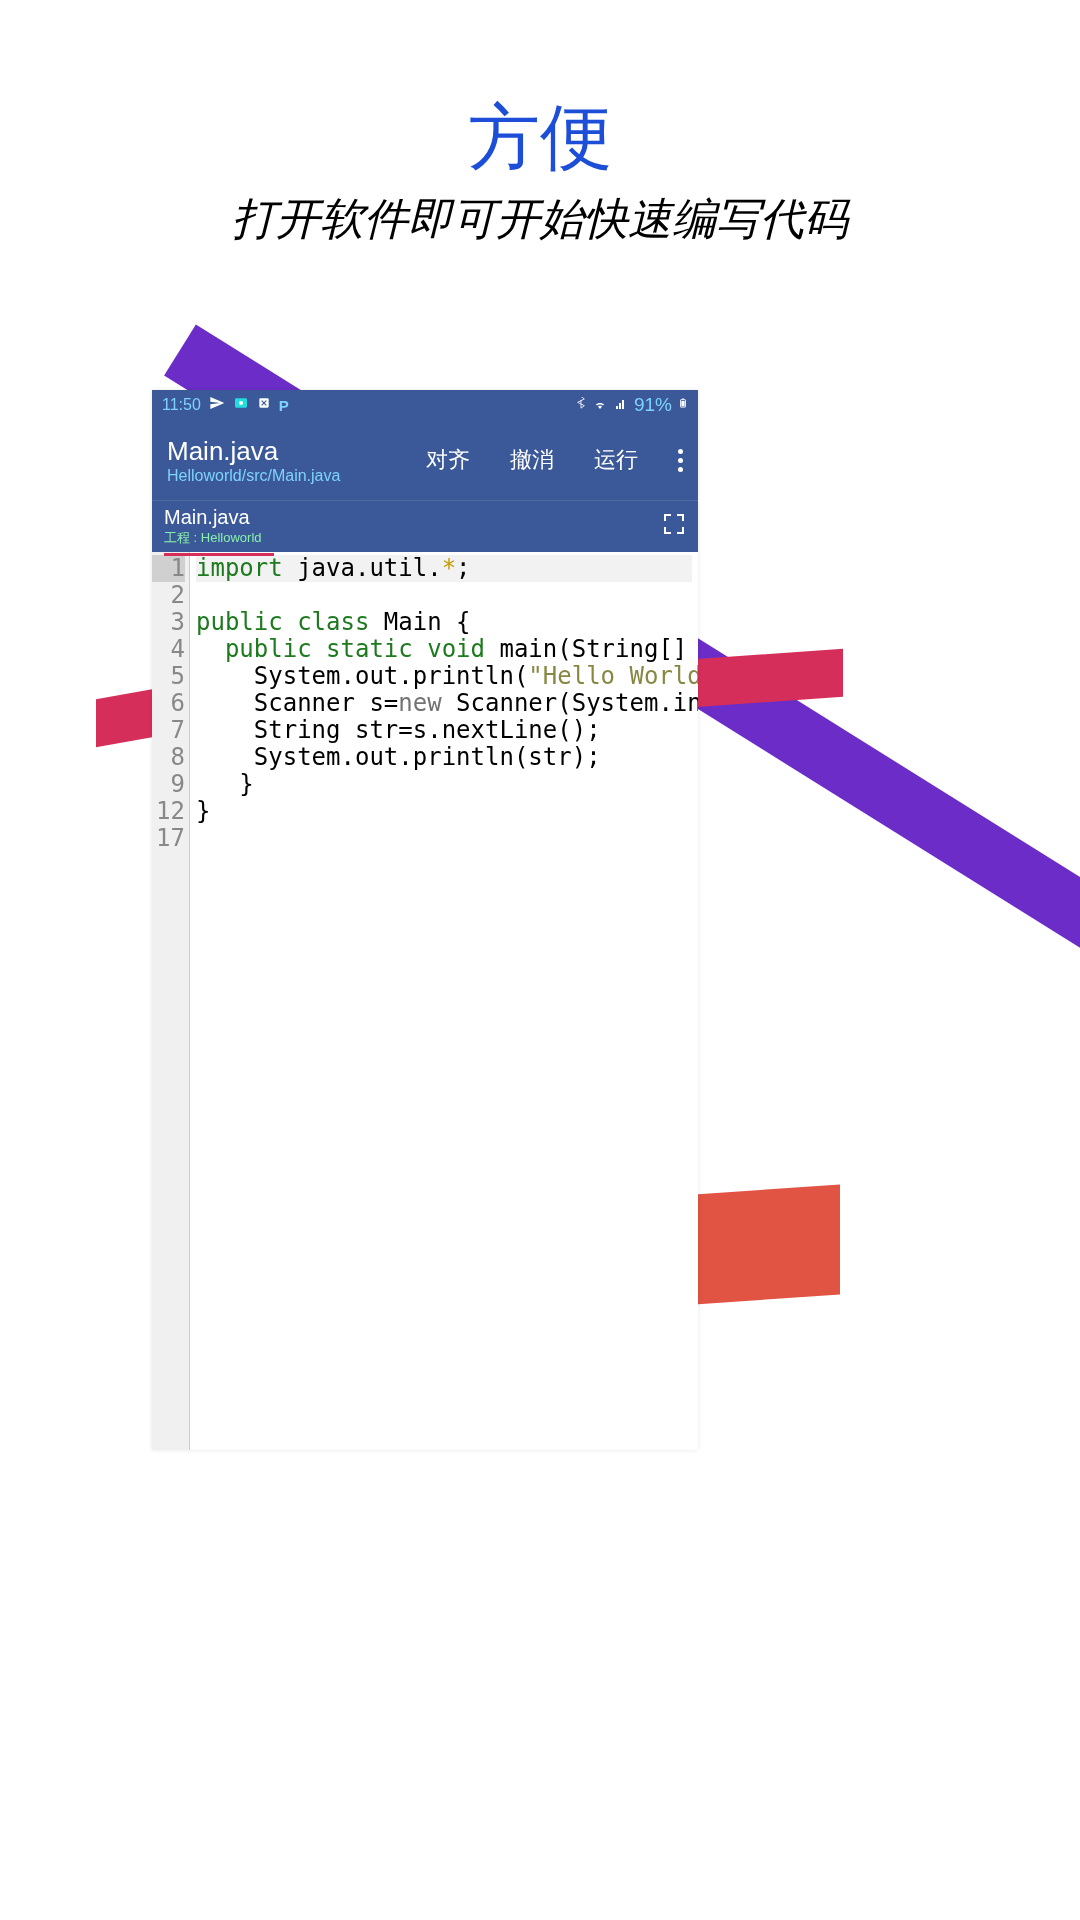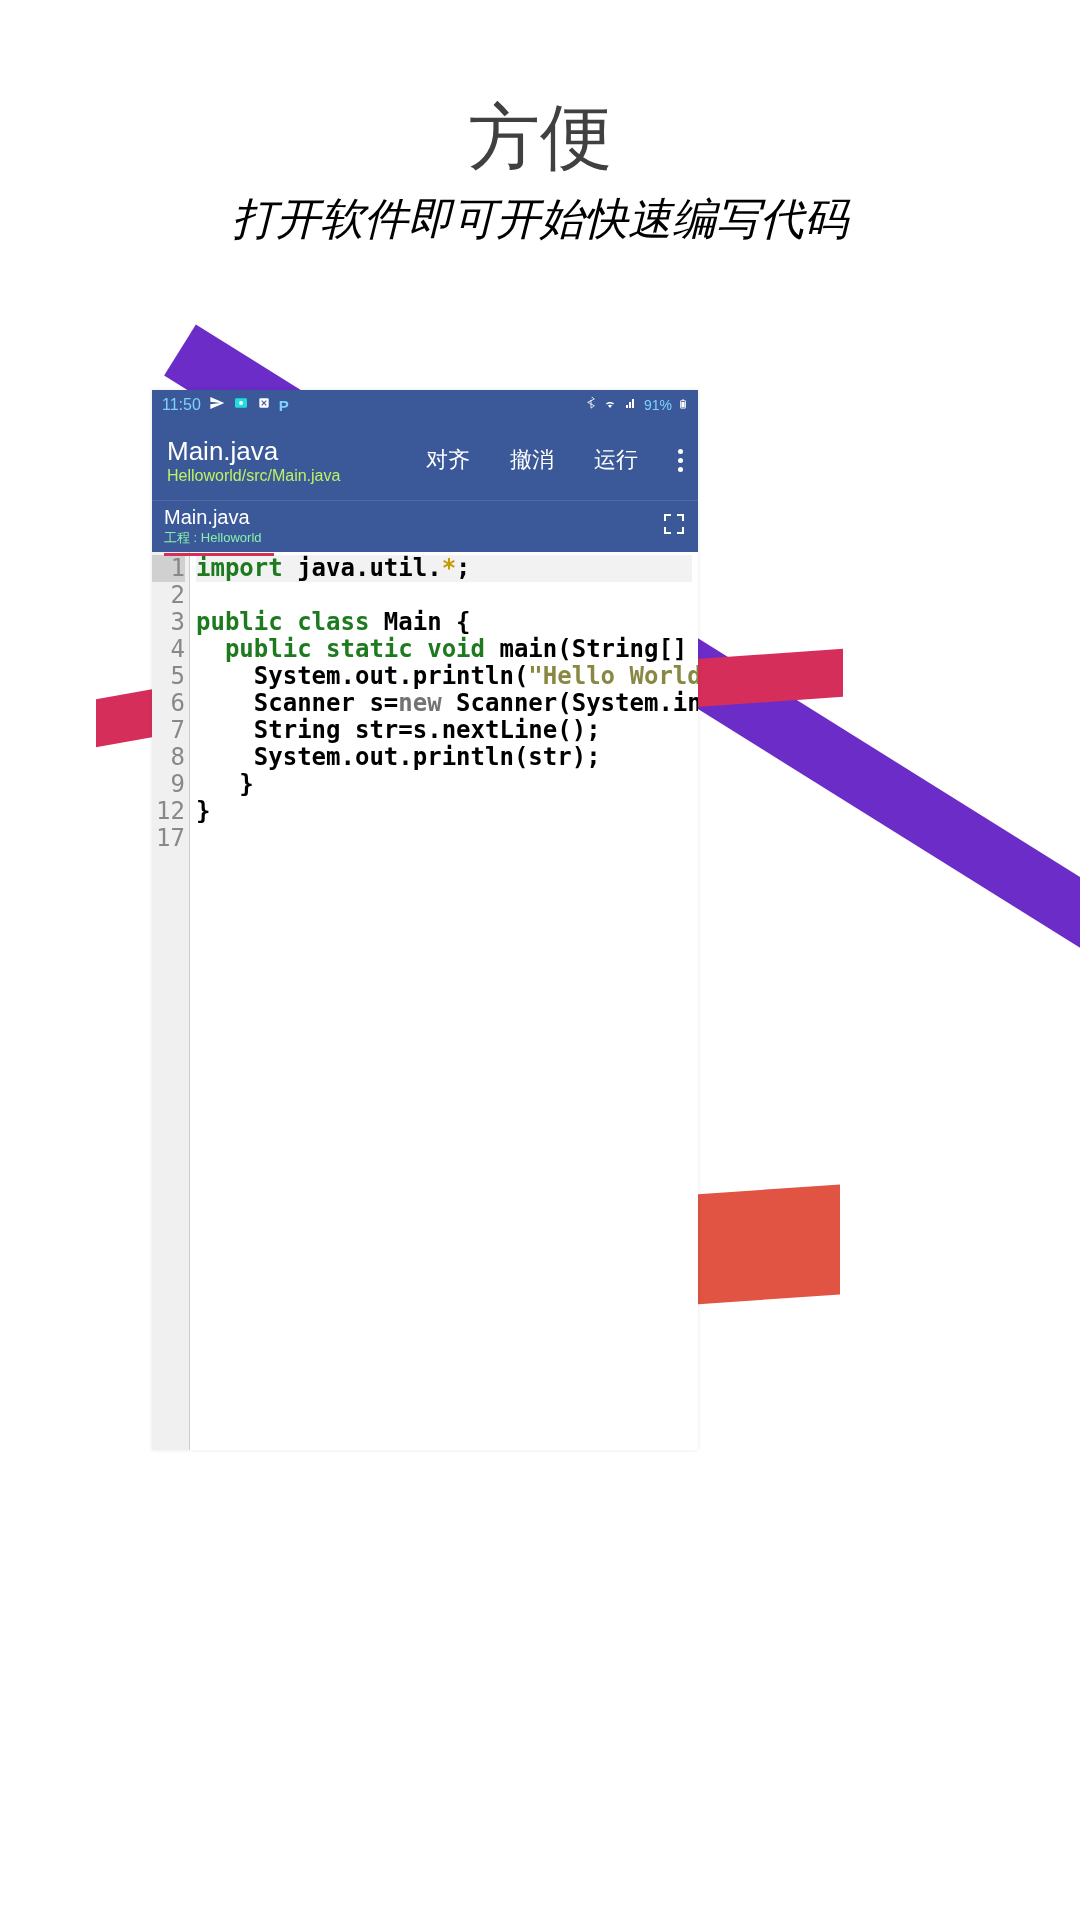--- a/index.html
+++ b/index.html
@@ -53,21 +53,21 @@
       z-index: 1;
     }
     .title {
       position: absolute;
       top: 90px;
       left: 0;
       width: 100%;
       text-align: center;
       font-size: 72px;
       font-weight: 400;
-      color: #404040;
+      color: #1d4ed8;
       z-index: 5;
     }
     .subtitle {
       position: absolute;
       top: 190px;
       left: 0;
       width: 100%;
       text-align: center;
       font-size: 44px;
       font-weight: 400;
@@ -89,34 +89,34 @@
       height: 30px;
       background: #3b5998;
       color: #7dd3fc;
       display: flex;
       align-items: center;
       justify-content: space-between;
       padding: 0 10px;
       font-size: 16px;
     }
     .status-left { display: flex; align-items: center; gap: 8px; }
-    .status-right { display: flex; align-items: center; gap: 6px; font-size: 14px; }
+    .status-right { display: flex; align-items: center; gap: 6px; font-size: 19px; }
     .status-icon { display: inline-block; }
     .app-bar {
       height: 80px;
       background: #3b5998;
       color: #fff;
       display: flex;
       align-items: center;
       justify-content: space-between;
       padding: 0 15px;
     }
     .app-bar-left { display: flex; flex-direction: column; }
     .app-title { font-size: 26px; font-weight: 400; }
-    .app-path { font-size: 16px; color: #bef264; }
+    .app-path { font-size: 16px; color: #7dd3fc; }
     .app-bar-right { display: flex; align-items: center; gap: 40px; }
     .app-bar-btn { font-size: 22px; color: #fff; }
     .more-dots { display: flex; flex-direction: column; gap: 4px; }
     .more-dots span { width: 5px; height: 5px; background: #fff; border-radius: 50%; }
     .tab-bar {
       height: 52px;
       background: #3b5998;
       color: #fff;
       display: flex;
       align-items: center;
@@ -154,21 +154,20 @@
       flex-shrink: 0;
     }
     .gutter-line { display: block; }
     .gutter-line.current { background: #d0d0d0; }
     .code {
       flex: 1;
       padding: 3px 6px 0 6px;
       line-height: 27px;
       white-space: pre;
       overflow: hidden;
-      font-weight: bold;
     }
     .code-line { display: block; }
     .code-line.current { background: #f2f2f2; }
     .kw { color: #1e7a1e; }
     .str { color: #888844; }
     .star { color: #c59a00; }
     .neww { color: #737373; }
   </style>
 </head>
 <body>

